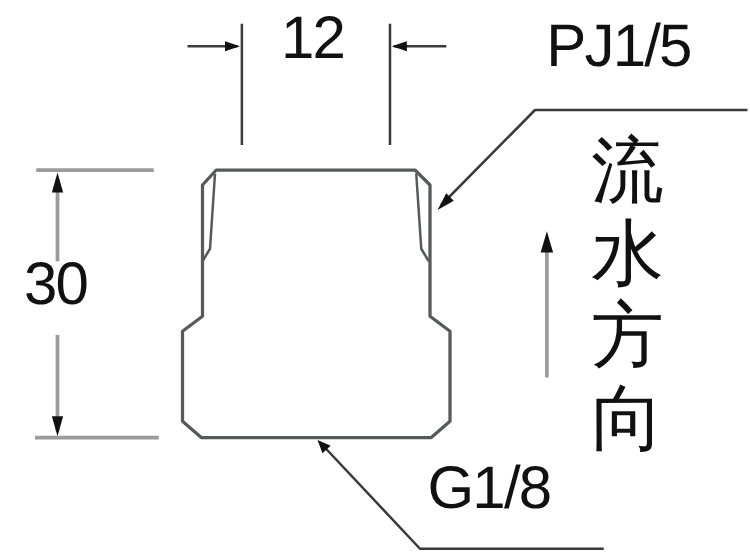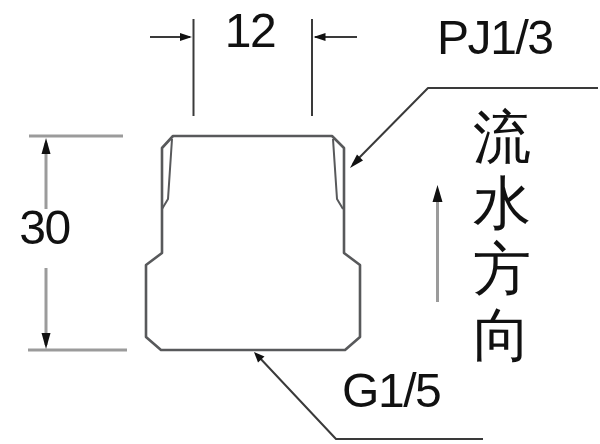--- a/index.html
+++ b/index.html
@@ -33,20 +33,21 @@
   .vertical-label {
     position: absolute;
     color: #111111;
     font-size: 58px;
     line-height: 66px;
     width: 62px;
     text-align: center;
     word-break: break-all;
     white-space: normal;
     letter-spacing: 0;
+    font-family: Liberation Serif, serif;
   }
 </style>
 </head>
 <body>
 
 <div class="stage">
 
   <svg width="600" height="444" viewBox="0 0 600 444">
 
     <g fill="none" stroke-width="2.6" stroke-linejoin="round" stroke="#58595b">
@@ -83,19 +84,19 @@
     <g>
       <line x1="437.5" y1="200" x2="437.5" y2="302" stroke-width="3" fill="none" stroke="#9b9b9b"></line>
       <polygon points="437.5,185 432.5,202 442.5,202" stroke="none" fill="#111111"></polygon>
     </g>
   </svg>
 
   <div class="label center" style="left:180px; top:7px; width:140px;">12</div>
 
   <div class="label center" style="left:0px; top:204px; width:89px;">30</div>
 
-  <div class="label" style="left:437px; top:14px;">PJ1/3</div>
+  <div class="label" style="left:437px; top:14px;">PJ1/5</div>
 
-  <div class="label" style="left:342px; top:367px;">G1/5</div>
+  <div class="label" style="left:342px; top:367px;">G1/8</div>
 
   <div class="vertical-label" style="left:471px; top:104px;">流水方向</div>
 
 </div>
 
 </body></html>

